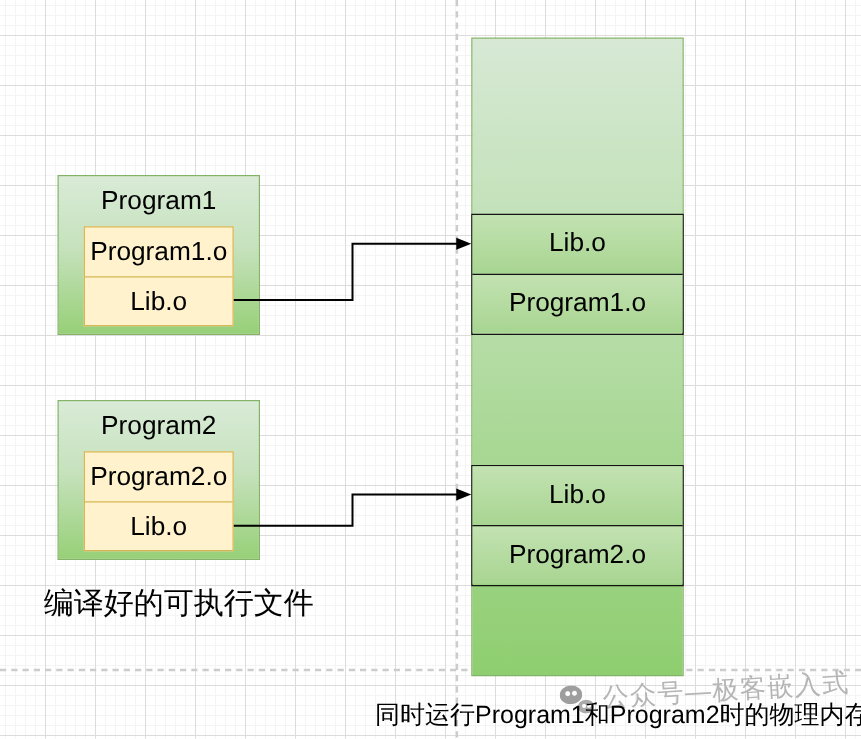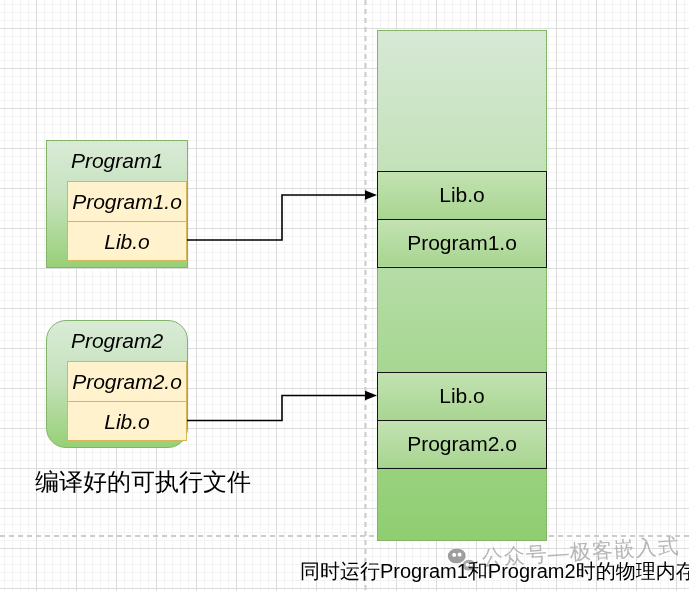--- a/index.html
+++ b/index.html
@@ -13,24 +13,23 @@
       linear-gradient(to bottom,#f4f4f4 1px,transparent 1px);
     background-size:40px 40px,40px 40px,8px 8px,8px 8px;
     background-position:36px 0,0 28px,4px 0,0 4px;
   }
   .layer{position:absolute;left:0;top:0;pointer-events:none;}
   .guides{z-index:0;}
   .arrows{z-index:3;}
 
   
   .group{
-    position:absolute;width:142px;height:128px;box-sizing:border-box;z-index:2;
+    position:absolute;width:162px;height:128px;box-sizing:border-box;z-index:2;
     border:1px solid #82b366;
     background:linear-gradient(180deg,#d9ebd7 0%,#c6e2bd 45%,#97d077 100%);
-    font-style:italic;
   }
   .group-title{height:40px;line-height:40px;text-align:center;font-size:21px;}
   .obj-box{
     position:absolute;left:20px;top:40px;width:120px;height:80px;box-sizing:border-box;
     border:1px solid #d6b656;background:#fff2cc;
   }
   .obj-row{height:39px;line-height:39px;text-align:center;font-size:21px;}
   .obj-row.second{border-top:1px solid #d6b656;}
 
   
@@ -90,21 +89,21 @@
   </div>
 
   <div class="group" style="left:46px;top:140px;">
     <div class="group-title">Program1</div>
     <div class="obj-box">
       <div class="obj-row">Program1.o</div>
       <div class="obj-row second">Lib.o</div>
     </div>
   </div>
 
-  <div class="group" style="left:46px;top:320px;border-radius:20px;">
+  <div class="group" style="left:46px;top:320px;">
     <div class="group-title">Program2</div>
     <div class="obj-box">
       <div class="obj-row">Program2.o</div>
       <div class="obj-row second">Lib.o</div>
     </div>
   </div>
 
   <svg class="layer arrows" width="689" height="591">
     <path d="M187 240 L282 240 L282 195 L366 195" fill="none" stroke="#000000" stroke-width="1.6"></path>
     <polygon points="377,195 365,190.2 365,199.8" fill="#000000"></polygon>

